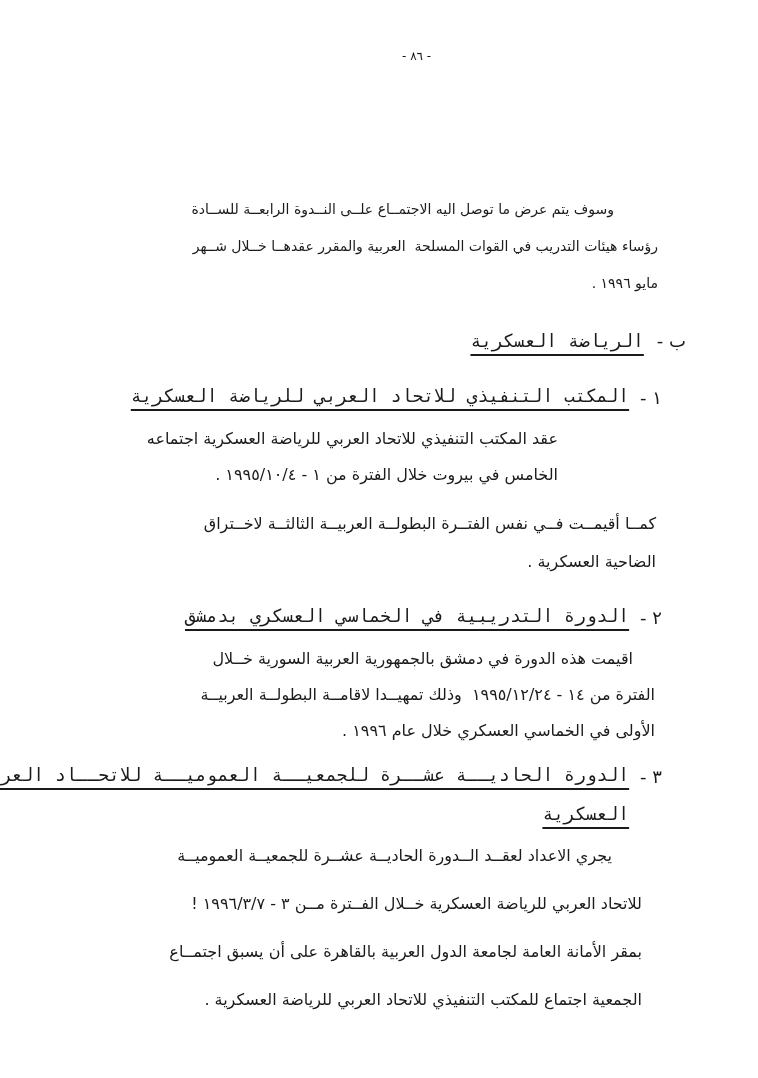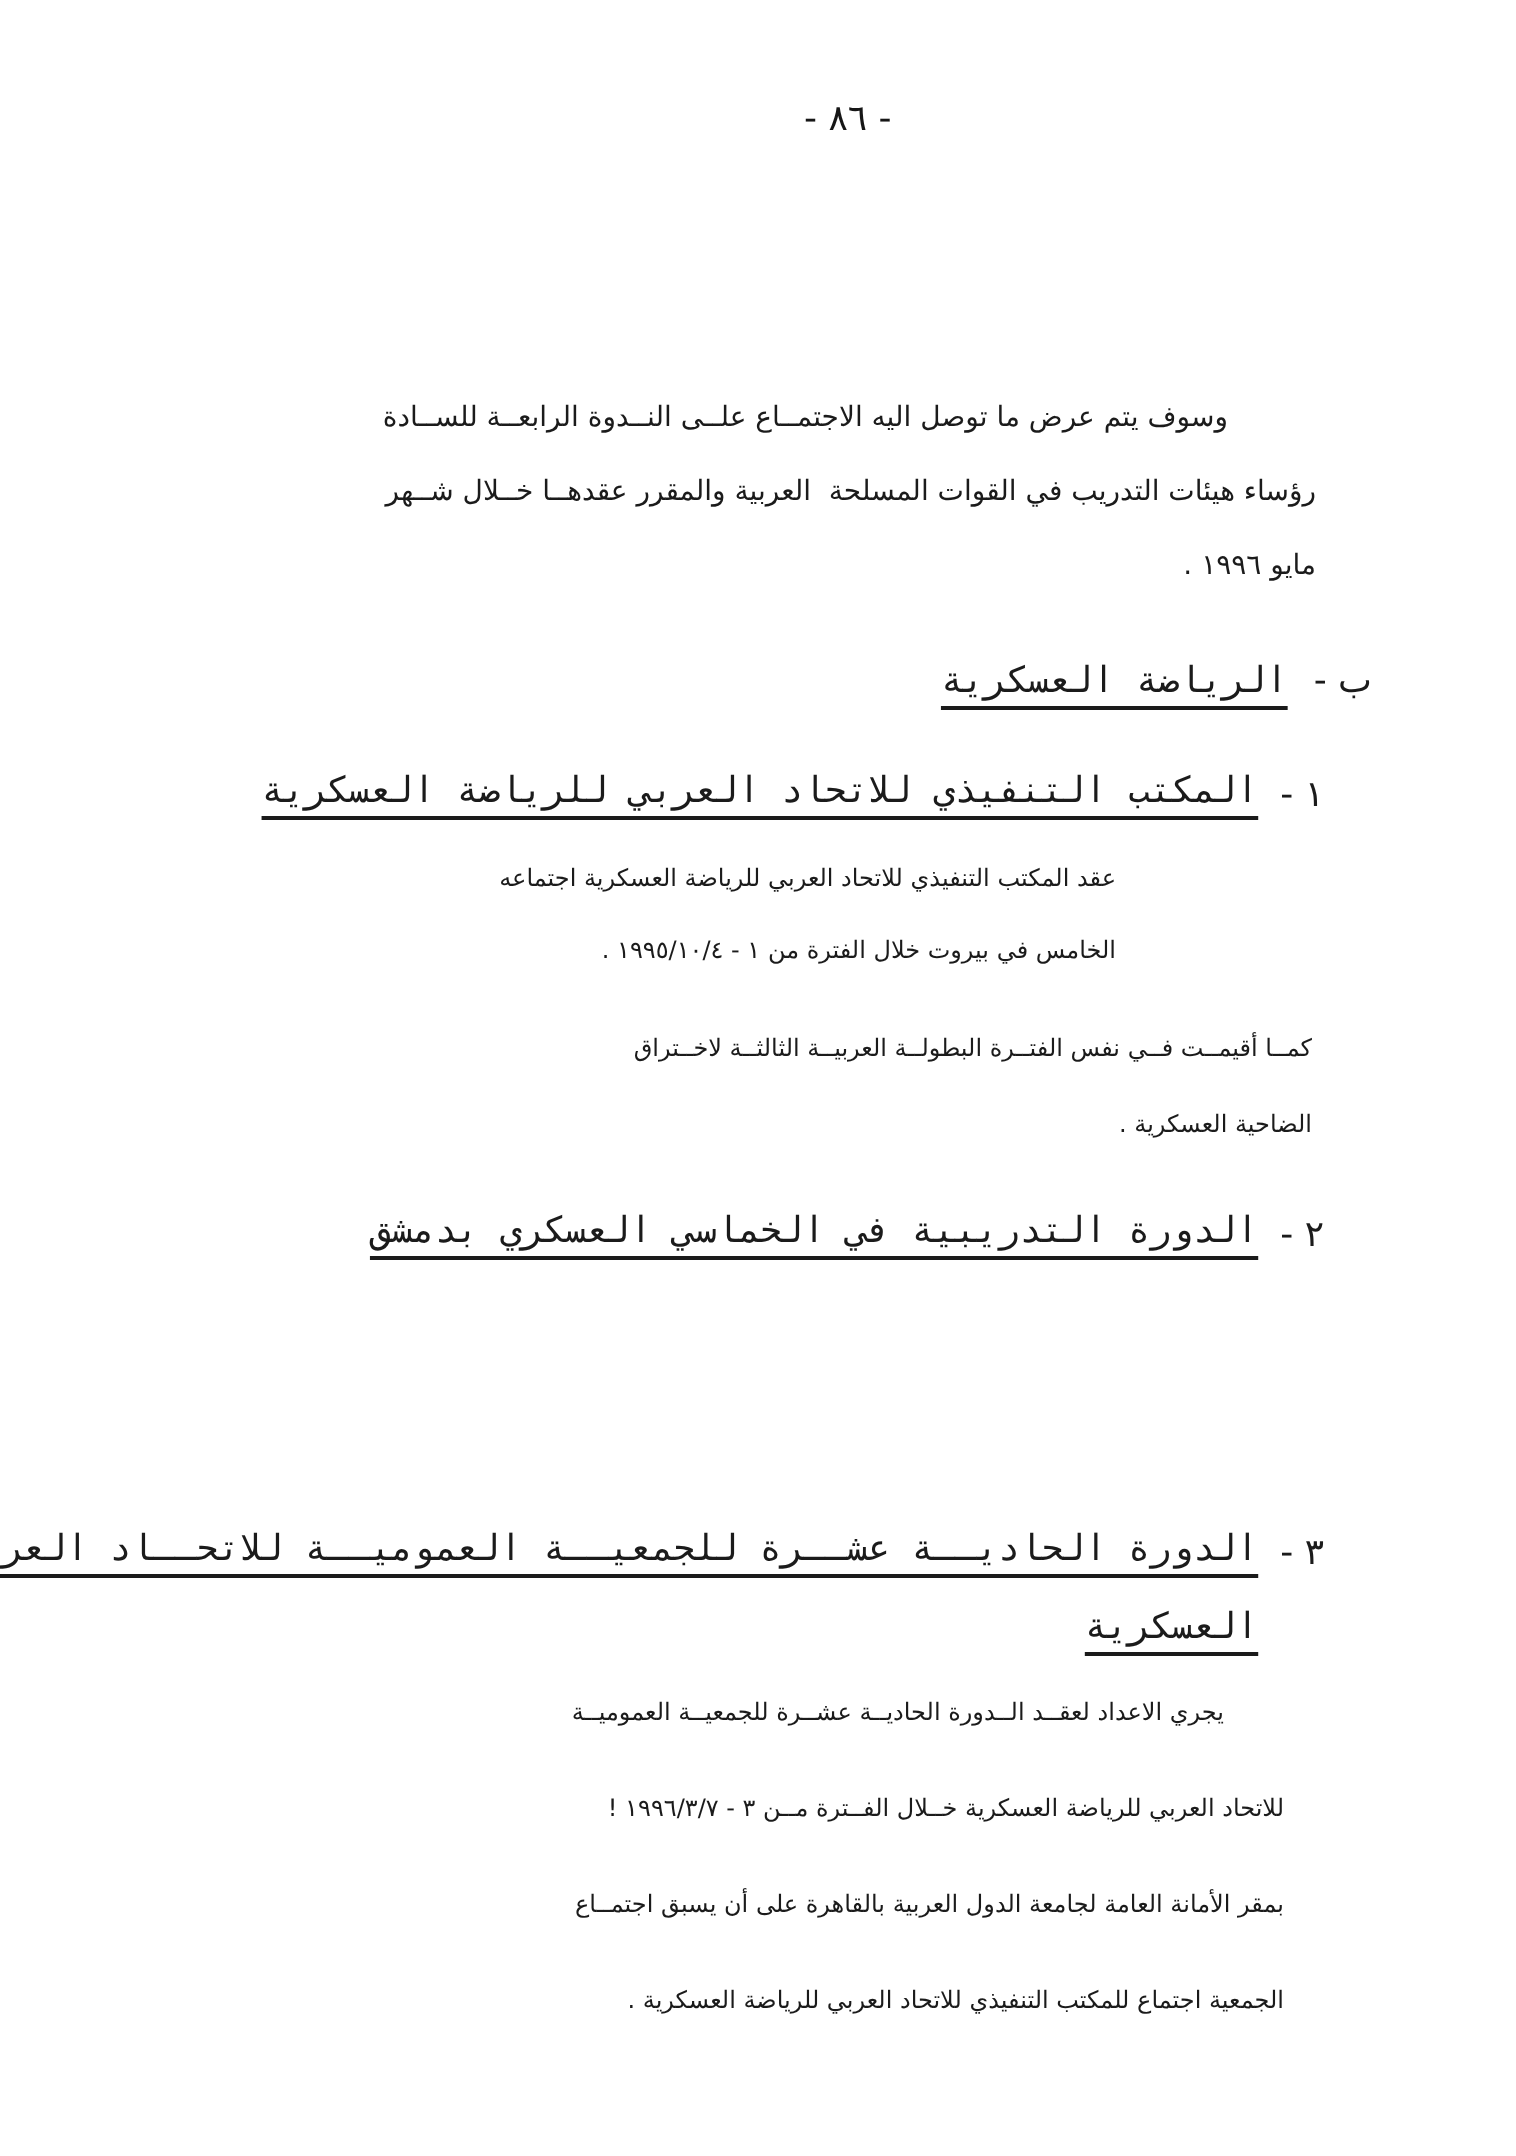--- a/index.html
+++ b/index.html
@@ -13,21 +13,21 @@
     position: relative;
     width: 758px; height: 1078px;
     background: #ffffff;
     color: #1b1b1b;
     direction: rtl;
   }
   .abs { position: absolute; }
   .pre { white-space: pre; }
   .page-number {
     top: 49px; left: 402px;
-    font-size: 18px;
+    font-size: 12px;
     letter-spacing: 2px;
     color: #161616;
   }
   .intro {
     top: 191px; right: 100px; width: 562px;
     font-size: 14px; line-height: 37px;
     text-align: right;
     text-indent: 44px;
   }
   .section-heading {
@@ -45,21 +45,21 @@
     display: flex; gap: 11px;
     font-size: 18px;
     line-height: 27px;
   }
   .item-number { flex: none; letter-spacing: 1px; }
   .item-title { white-space: pre; }
   .row-1 { top: 384px; right: 96px; }
   .row-2 { top: 604px; right: 96px; }
   .row-3 { top: 757px; right: 96px; line-height: 39px; }
   .body-text {
-    font-size: 12px;
+    font-size: 16px;
     text-align: right;
     color: #1b1b1b;
   }
   .body-1 { top: 421px; right: 200px; width: 384px; line-height: 36px; }
   .para-cross { top: 505px; right: 102px; width: 558px; line-height: 38px; }
   .body-2 { top: 641px; right: 103px; width: 557px; line-height: 36px; text-indent: 22px; }
   .body-3 { top: 832px; right: 116px; width: 560px; line-height: 48px; text-indent: 30px; }
 </style>
 </head>
 <body>
@@ -84,20 +84,23 @@
   <div class="abs body-text body-1 pre">عقد المكتب التنفيذي للاتحاد العربي للرياضة العسكرية اجتماعه
 الخامس في بيروت خلال الفترة من ١ - ١٩٩٥/١٠/٤ .</div>
 
   <div class="abs body-text para-cross pre">كمــا أقيمــت فــي نفس الفتــرة البطولــة العربيــة الثالثــة لاخــتراق
 الضاحية العسكرية .</div>
 
   <div class="abs item-row row-2">
     <span class="item-number">٢ -</span>
     <span class="item-title underlined">الدورة التدريبية في الخماسي العسكري بدمشق</span>
   </div>
+  <div class="abs body-text body-2 pre">اقيمت هذه الدورة في دمشق بالجمهورية العربية السورية خــلال
+الفترة من ١٤ - ١٩٩٥/١٢/٢٤  وذلك تمهيــدا لاقامــة البطولــة العربيــة
+الأولى في الخماسي العسكري خلال عام ١٩٩٦ .</div>
 
   <div class="abs item-row row-3">
     <span class="item-number">٣ -</span>
     <span class="item-title underlined">الدورة الحاديــة عشــرة للجمعيــة العموميــة للاتحــاد العربــي للرياضــة
 العسكرية</span>
   </div>
   <div class="abs body-text body-3 pre">يجري الاعداد لعقــد الــدورة الحاديــة عشــرة للجمعيــة العموميــة
 للاتحاد العربي للرياضة العسكرية خــلال الفــترة مــن ٣ - ١٩٩٦/٣/٧ !
 بمقر الأمانة العامة لجامعة الدول العربية بالقاهرة على أن يسبق اجتمــاع
 الجمعية اجتماع للمكتب التنفيذي للاتحاد العربي للرياضة العسكرية .</div>

